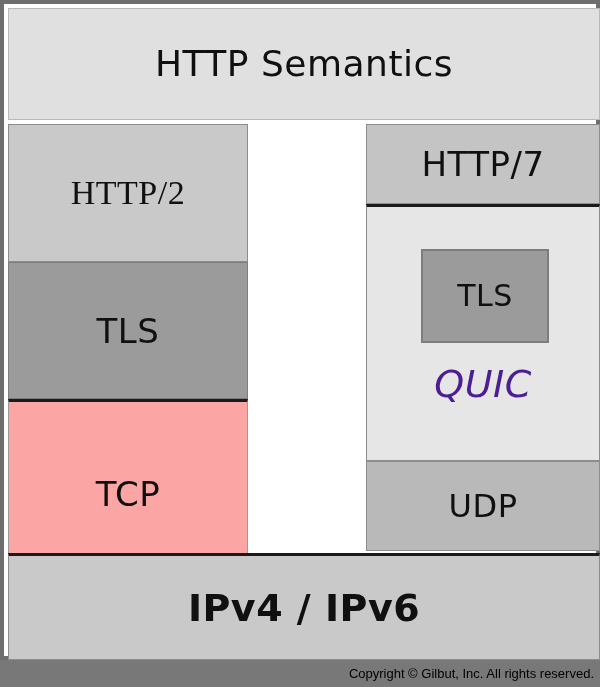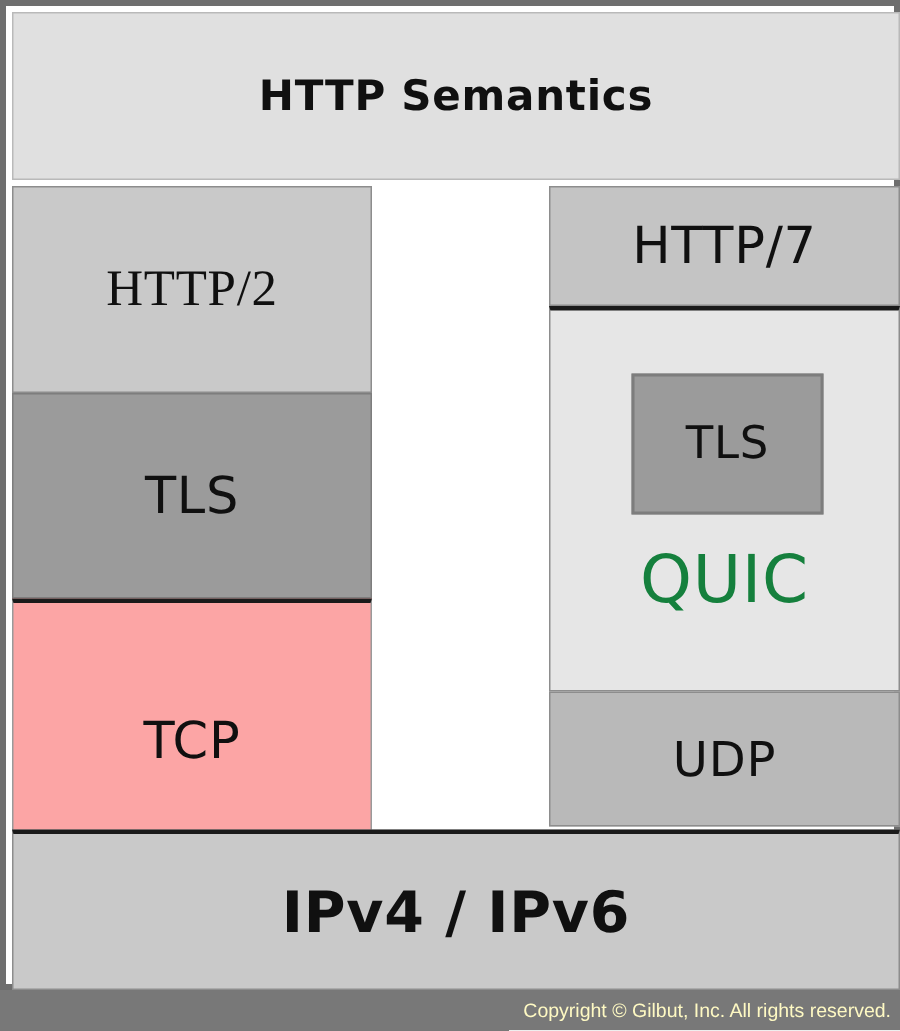--- a/index.html
+++ b/index.html
@@ -47,22 +47,21 @@
   
   #semantics-box {
     left: 4px;
     top: 4px;
     width: 592px;
     height: 112px;
     background: #e0e0e0;
     border: 1px solid #b9b9b9;
   }
   #semantics-box .box-label {
-    font-size: 28px;
-    font-weight: bold;
+    font-size: 36px;
   }
   
   #http2-box {
     left: 4px;
     top: 120px;
     width: 240px;
     height: 138px;
     background: #c9c9c9;
     border: 1px solid #8d8d8d;
     font-family: Liberation Serif, serif;
@@ -119,24 +118,25 @@
     border: 1px solid #8d8d8d;
     border-top: 3px solid #1a1a1a;
     display: block;
   }
   #quic-label {
     position: absolute;
     left: 0;
     right: 0;
     top: 158px;
     text-align: center;
-    font-size: 44px;
+    font-size: 38px;
     line-height: 1;
-    color: #15803d;
+    color: #4c1d95;
     letter-spacing: 0.5px;
+    font-style: italic;
   }
   #quic-tls-box {
     position: absolute;
     left: 54px;
     top: 42px;
     width: 124px;
     height: 90px;
     background: #9b9b9b;
     border: 2px solid #7d7d7d;
     display: flex;
@@ -173,21 +173,21 @@
     left: 0;
     top: 660px;
     width: 600px;
     height: 27px;
     background: #787878;
     display: flex;
     align-items: center;
     justify-content: flex-end;
   }
   #copyright-text {
-    color: #fef9c3;
+    color: #000000;
     font-size: 13px;
     font-family: "Liberation Sans", sans-serif;
     padding-right: 6px;
     white-space: nowrap;
   }
 </style>
 </head>
 <body>
 
 <div id="diagram-root">

